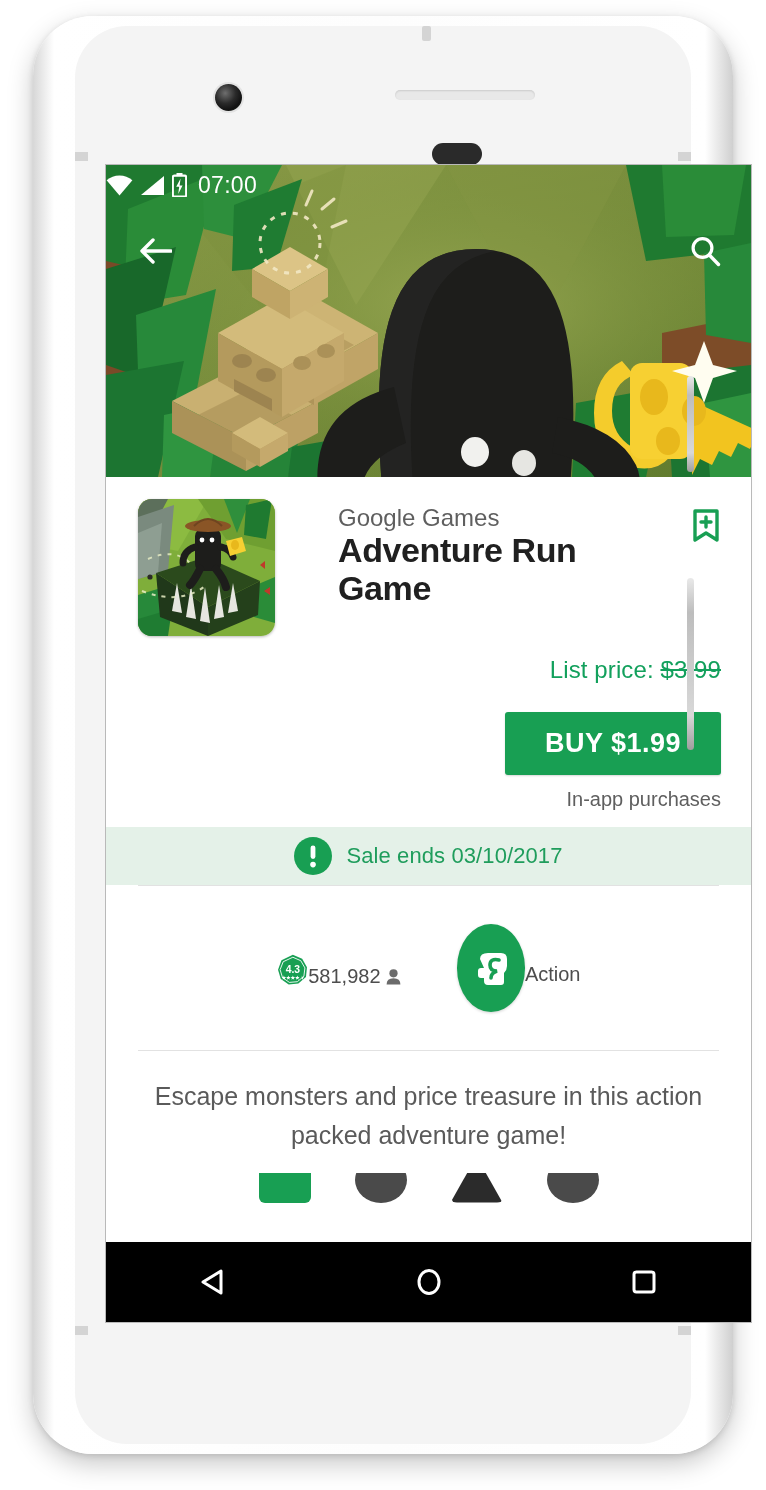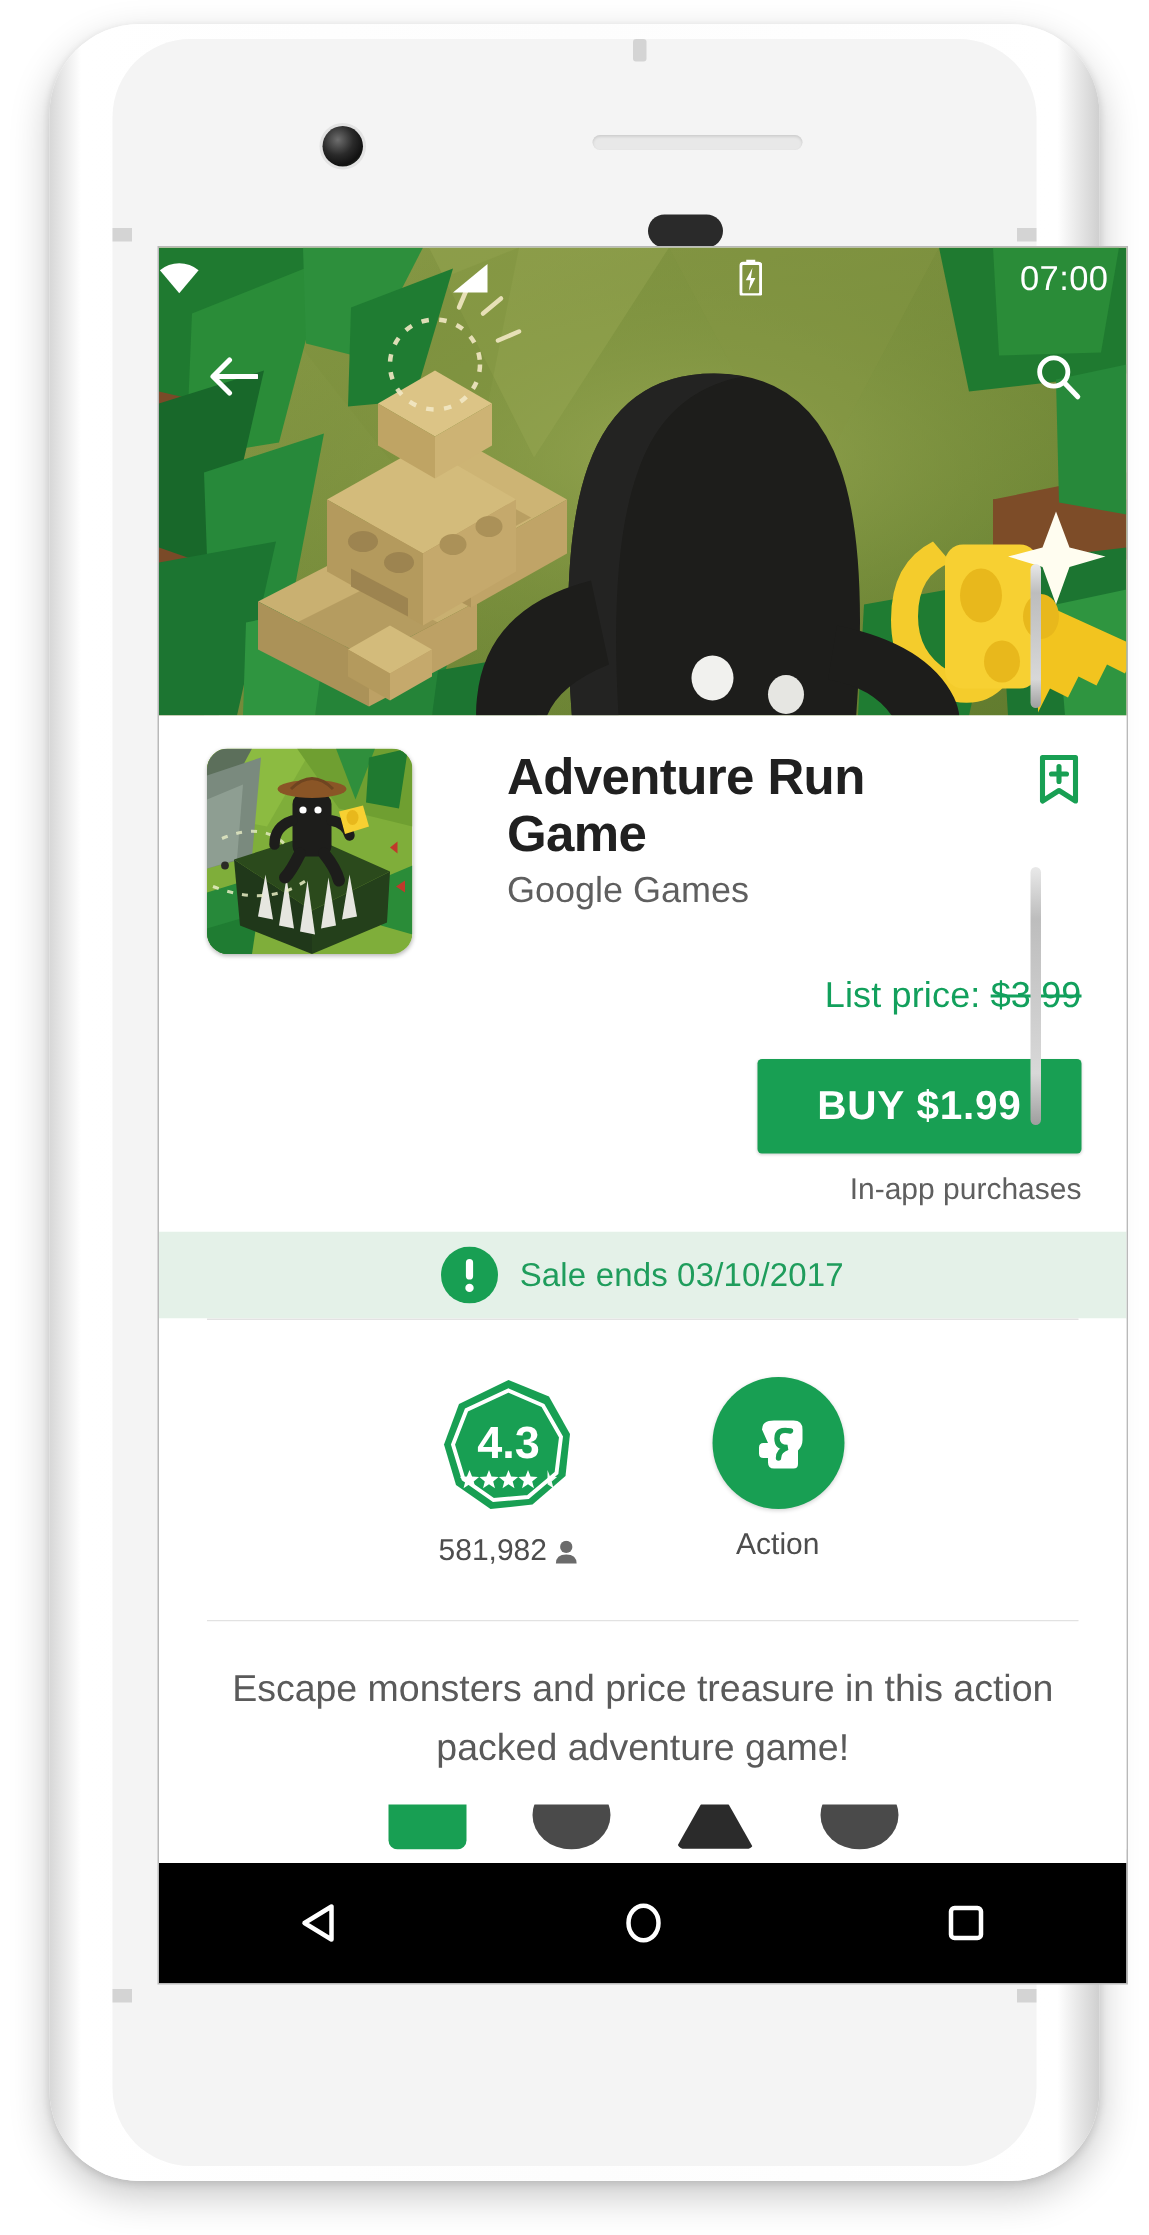--- a/index.html
+++ b/index.html
@@ -63,21 +63,21 @@
   
   #hero{
     position:relative;width:100%;height:312px;overflow:hidden;
     background:#6f8a33;
   }
   #hero-art{position:absolute;inset:0;}
 
   
   #status-bar{
     position:absolute;left:0;top:0;right:0;height:40px;
-    display:flex;align-items:center;justify-content:space-between;
+    display:flex;align-items:center;justify-content:flex-start;
     padding-right:12px;gap:7px;z-index:6;
   }
   #status-clock{color:#fff;font-size:23px;font-weight:500;letter-spacing:.3px;margin-left:4px;}
   .stat-ico{display:block;}
 
   
   #hero-actions{
     position:absolute;left:0;top:56px;right:0;height:60px;z-index:6;
     display:flex;align-items:center;justify-content:space-between;
     padding:0 30px 0 32px;
@@ -119,21 +119,21 @@
   }
   #sale-text{font-size:22px;color:#1f9d5c;font-weight:400;letter-spacing:.1px;}
 
   
   #stats-section{background:#fff;padding:0 32px;}
   .hrule{height:1px;background:#e2e2e2;}
   #stats-row{
     display:flex;align-items:flex-start;justify-content:center;gap:56px;
     padding:38px 0 34px 0;
   }
-  .stat-item{display:flex;flex-direction:column;align-items:center;cursor:pointer;width:124px;}
+  .stat-item{display:flex;flex-direction:row;align-items:center;cursor:pointer;width:124px;}
   .stat-caption{font-size:20px;color:#4d4d4d;margin-top:13px;display:flex;align-items:center;gap:5px;}
   .circle-icon{
     width:88px;height:88px;border-radius:50%;background:#189f53;
     display:flex;align-items:center;justify-content:center;
     box-shadow:0 1px 3px rgba(0,0,0,.18);
   }
 
   
   #description-section{background:#fff;padding:26px 44px 0 44px;text-align:center;}
   #app-description{font-size:25px;line-height:1.55;color:#5a5a5a;}
@@ -347,22 +347,22 @@
               <polygon points="88,42 104,38 108,52 92,57" fill="#f7d032"></polygon>
               <ellipse cx="97" cy="46" rx="4" ry="5" fill="#e8b81c"></ellipse>
             </g>
             <circle cx="12" cy="78" r="2.6" fill="#2b2b26"></circle>
             <polygon points="126,92 132,88 132,96" fill="#c0392b"></polygon>
             <polygon points="122,66 127,62 127,70" fill="#c0392b"></polygon>
           </svg>
         </div>
 
         <div id="app-info-text">
+          <div id="app-developer">Google Games</div>
           <div id="app-title">Adventure Run Game</div>
-          <div id="app-developer">Google Games</div>
 
 
           <svg id="wishlist-button" viewBox="0 0 30 34">
             <path d="M4 2 H26 V31 L15 24 L4 31 Z" fill="none" stroke="#189f53" stroke-width="3.4" stroke-linejoin="round"></path>
             <path d="M15 8 V18 M10 13 H20" stroke="#189f53" stroke-width="3.4" stroke-linecap="round"></path>
           </svg>
         </div>
 
         <div id="price-block">
           <div id="list-price">

